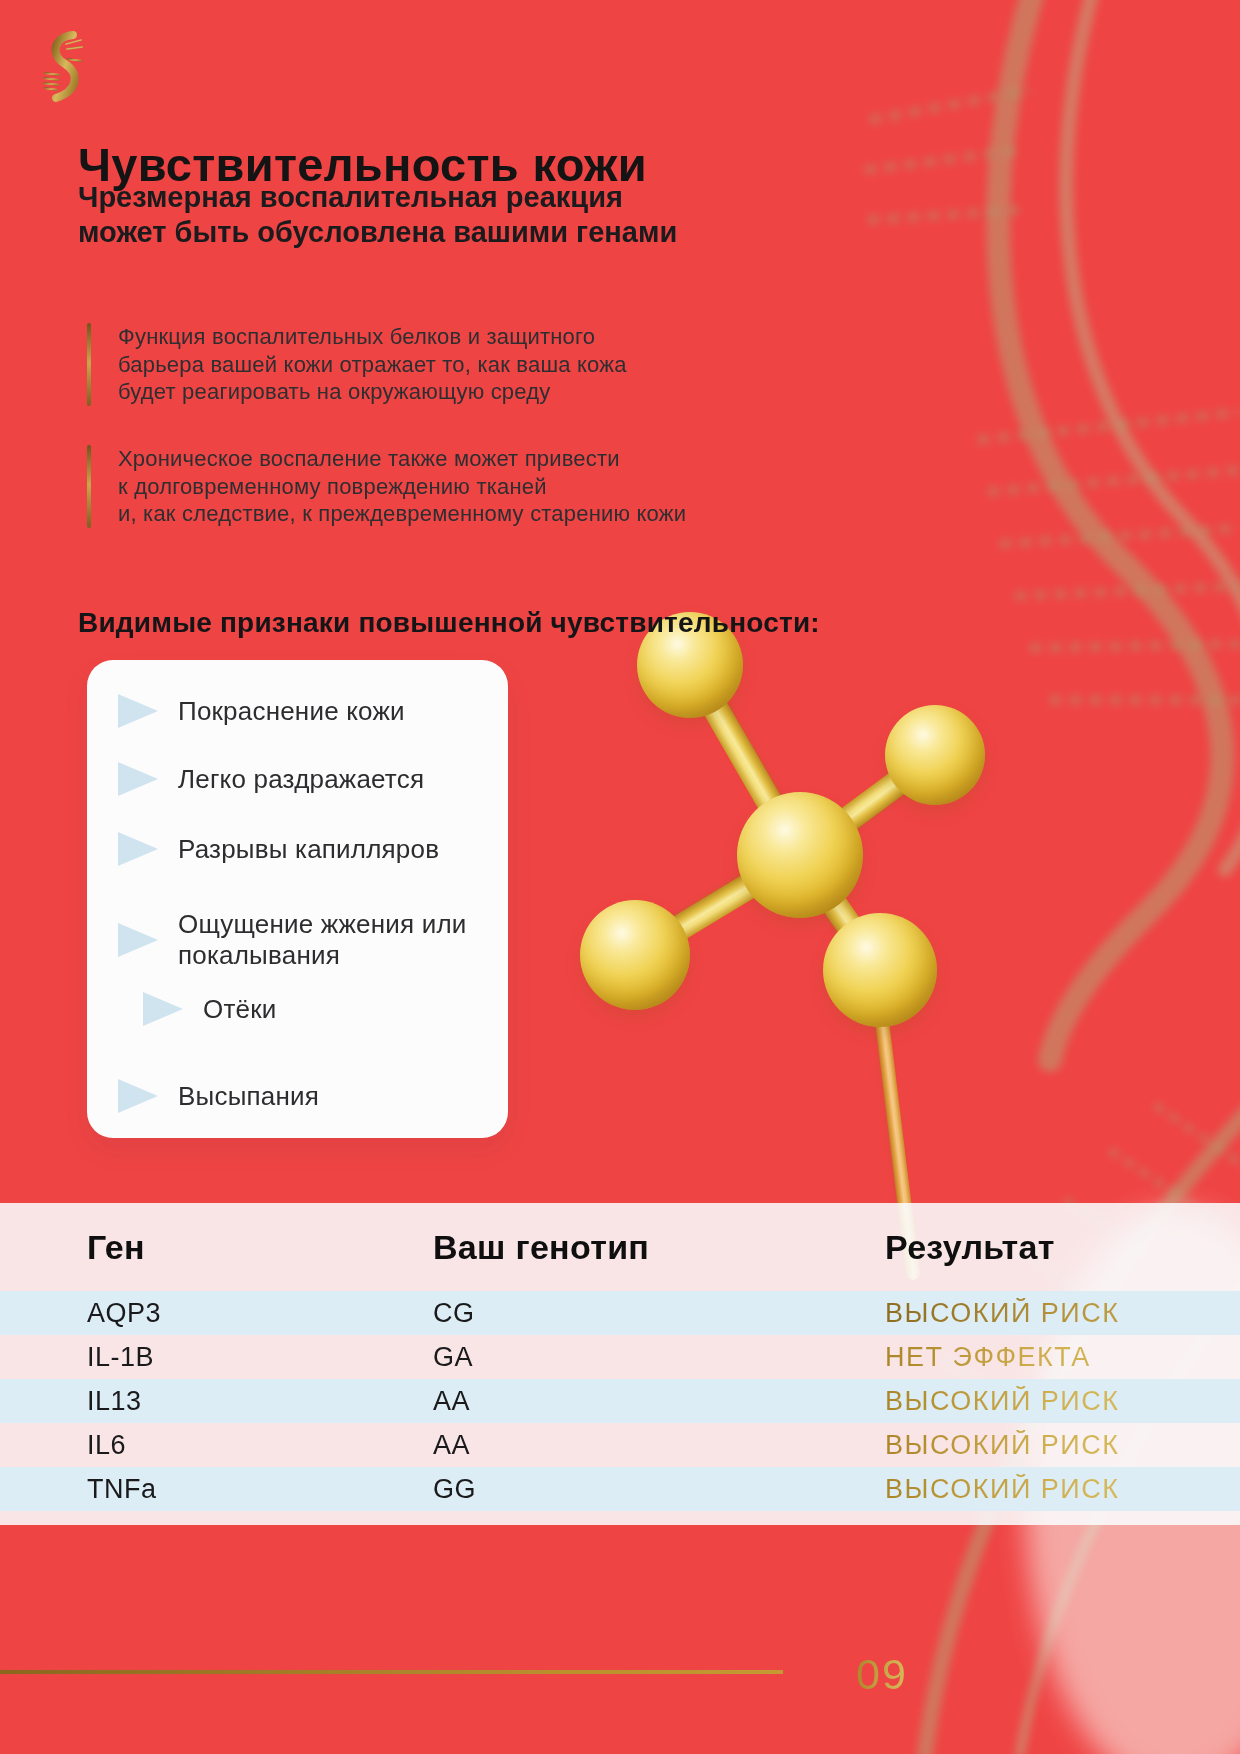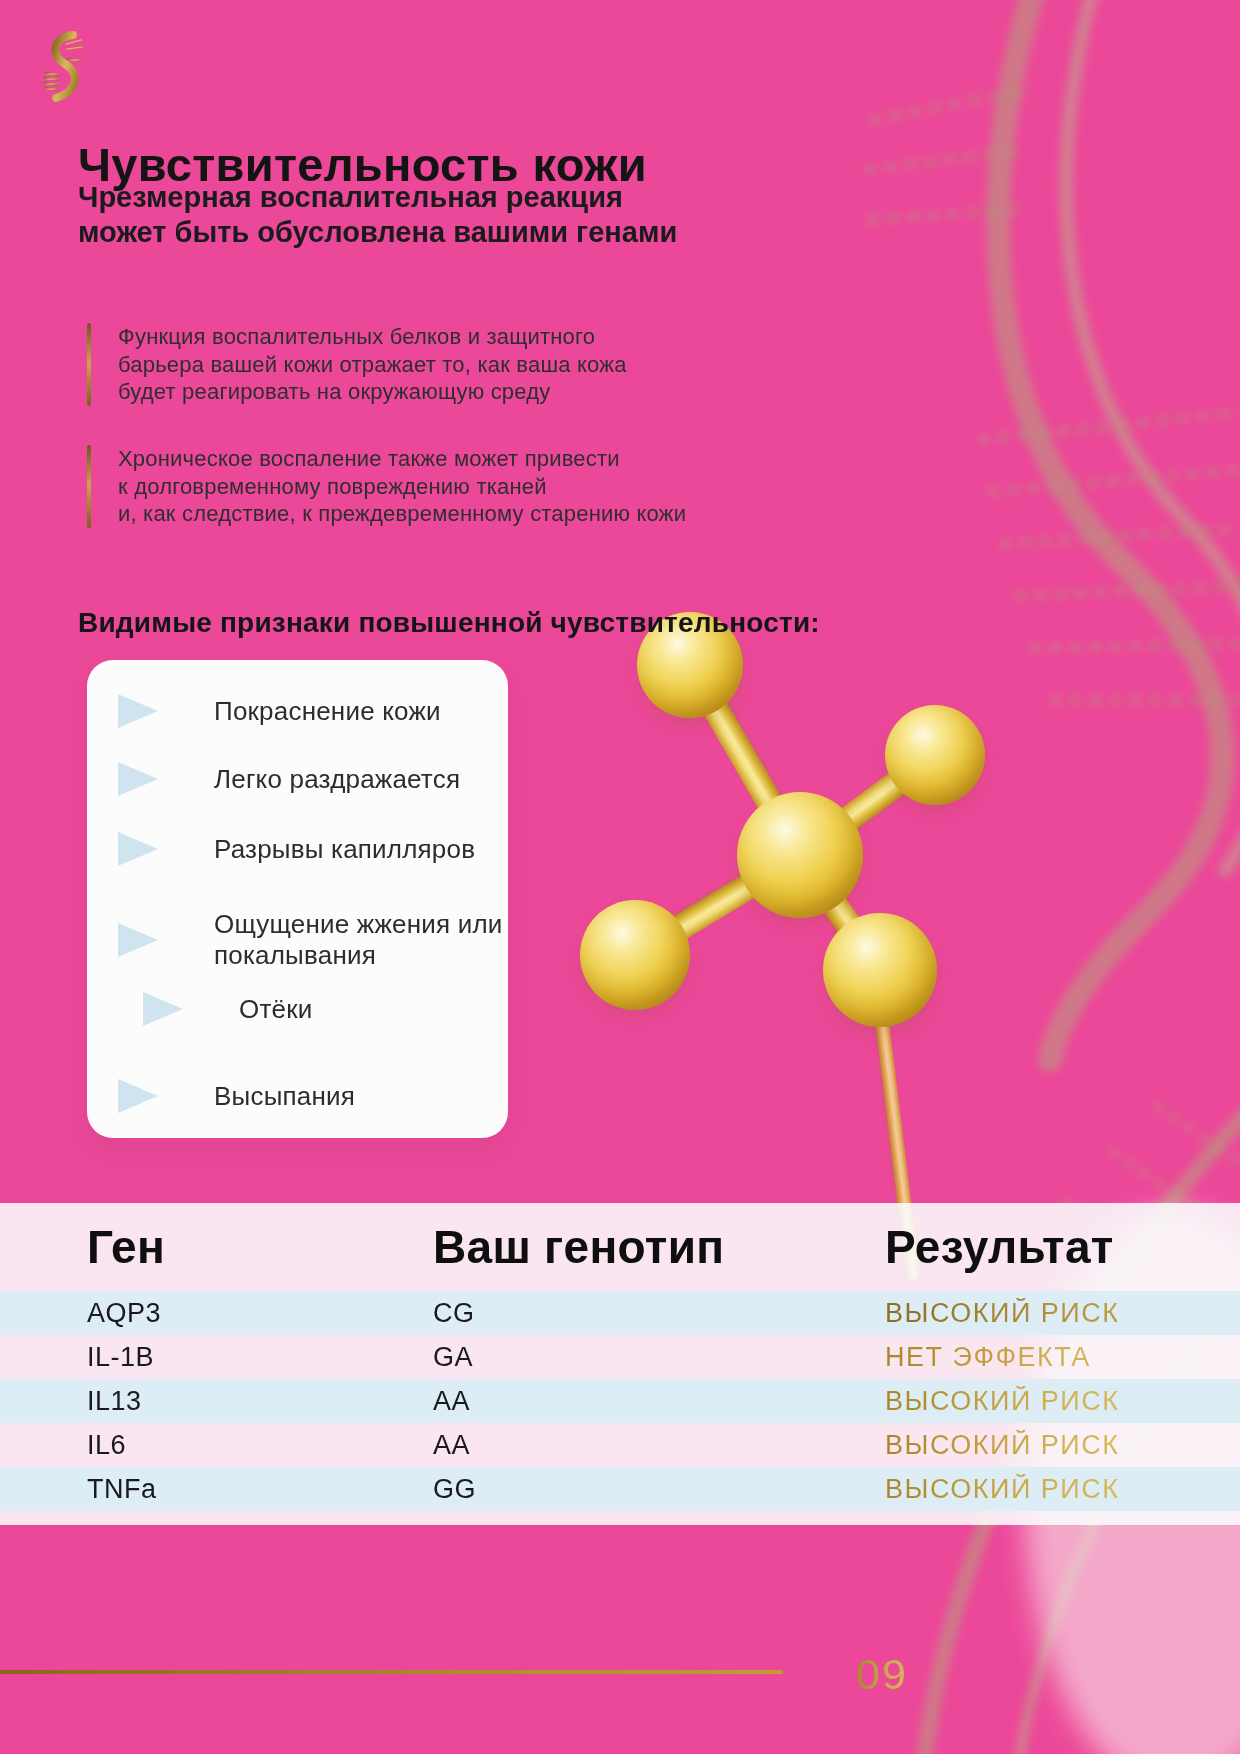--- a/index.html
+++ b/index.html
@@ -4,21 +4,21 @@
 <style>
   html,body{margin:0;padding:0;}
   body{
     font-family:"Liberation Sans","DejaVu Sans",sans-serif;
     background:#cfcfd4;
   }
   .page{
     position:relative;
     width:1240px;height:1754px;
     margin:0 auto;
-    background:#ec4899;
+    background:#ef4444;
     overflow:hidden;
   }
   
   .dna-bg{
     position:absolute;top:0;right:0;width:520px;height:1754px;
     z-index:0;pointer-events:none;
   }
   
   .logo{position:absolute;left:40px;top:28px;width:46px;height:78px;z-index:2;}
   
@@ -47,21 +47,21 @@
     position:absolute;left:78px;top:607px;z-index:2;
     font-size:28px;font-weight:700;color:#151517;letter-spacing:.2px;
   }
   
   .card{
     position:absolute;left:87px;top:660px;width:421px;height:478px;z-index:2;
     background:#fcfcfd;border-radius:26px;
     box-shadow:0 12px 28px rgba(40,40,60,.07);
   }
   .sign-item{
-    position:absolute;left:31px;display:flex;align-items:center;gap:36px;
+    position:absolute;left:31px;display:flex;align-items:center;
   }
   .sign-item .tri{
     width:0;height:0;flex:0 0 auto;
     border-top:17px solid transparent;
     border-bottom:17px solid transparent;
     border-left:40px solid #cfe4ef;
     margin-right:20px;
   }
   .sign-item .lbl{
     font-size:26px;line-height:31px;color:#2d2d30;letter-spacing:.2px;max-width:295px;
@@ -87,21 +87,21 @@
   .table-band{
     position:absolute;left:0;top:1203px;width:1240px;height:322px;z-index:3;
     background:rgba(251,252,253,.88);
   }
   .tgrid{
     display:grid;grid-template-columns:346px 452px 1fr;
     padding-left:87px;align-items:center;
   }
   .thead{height:88px;}
   .thead span{
-    font-size:46px;font-weight:800;color:#0f0f10;letter-spacing:.3px;
+    font-size:34px;font-weight:800;color:#0f0f10;letter-spacing:.3px;
   }
   .trow{height:44px;}
   .trow.stripe{background:#dcedf5;}
   .trow .gene,.trow .geno{
     font-size:27px;color:#1a1a1d;letter-spacing:.5px;
   }
   .trow .result{
     font-size:27px;letter-spacing:1.5px;font-weight:500;
   }
   .gold-grad{color:#c2a142;}

